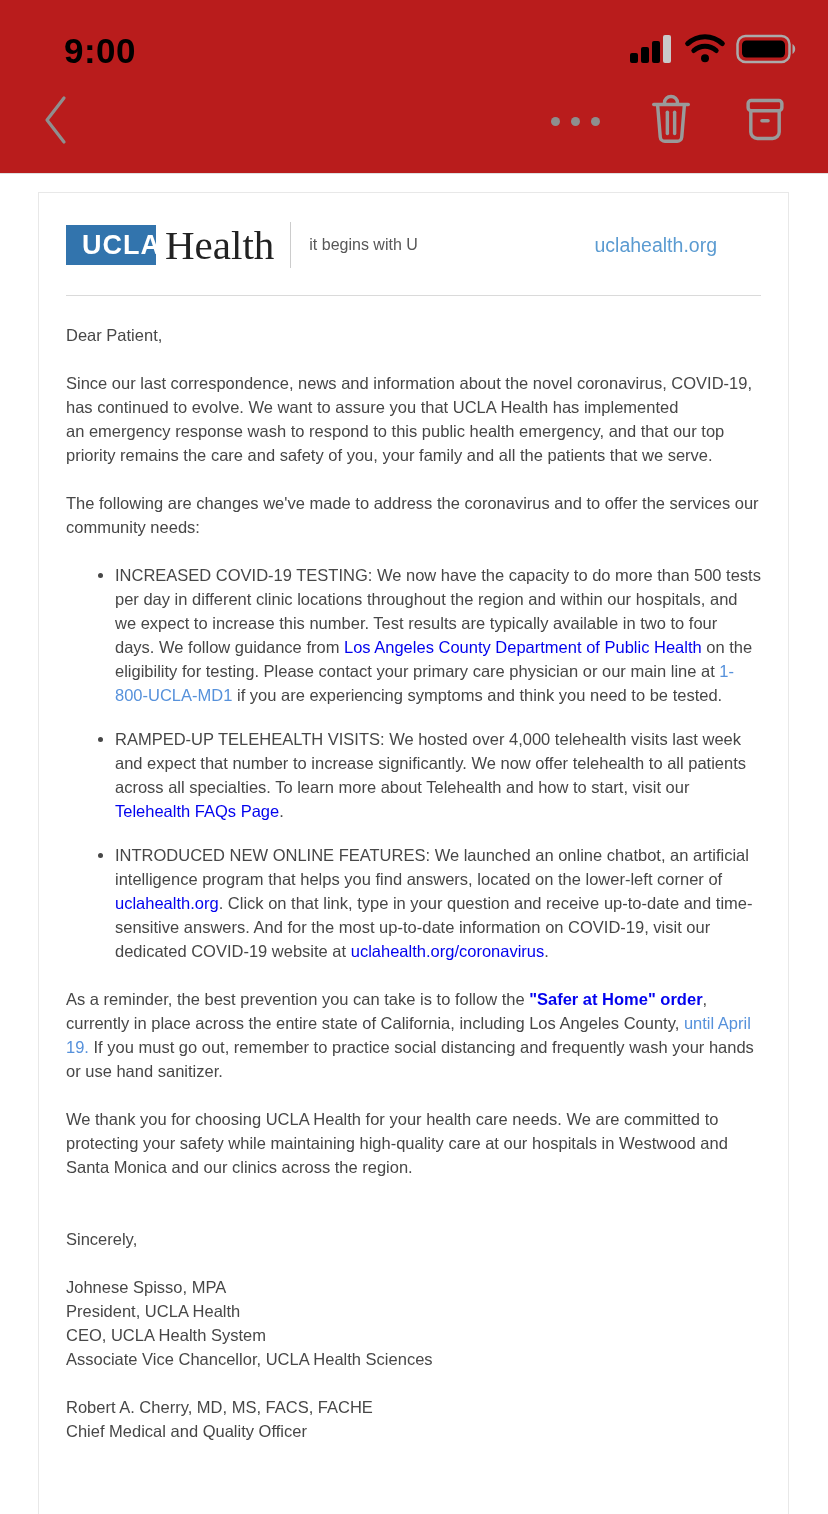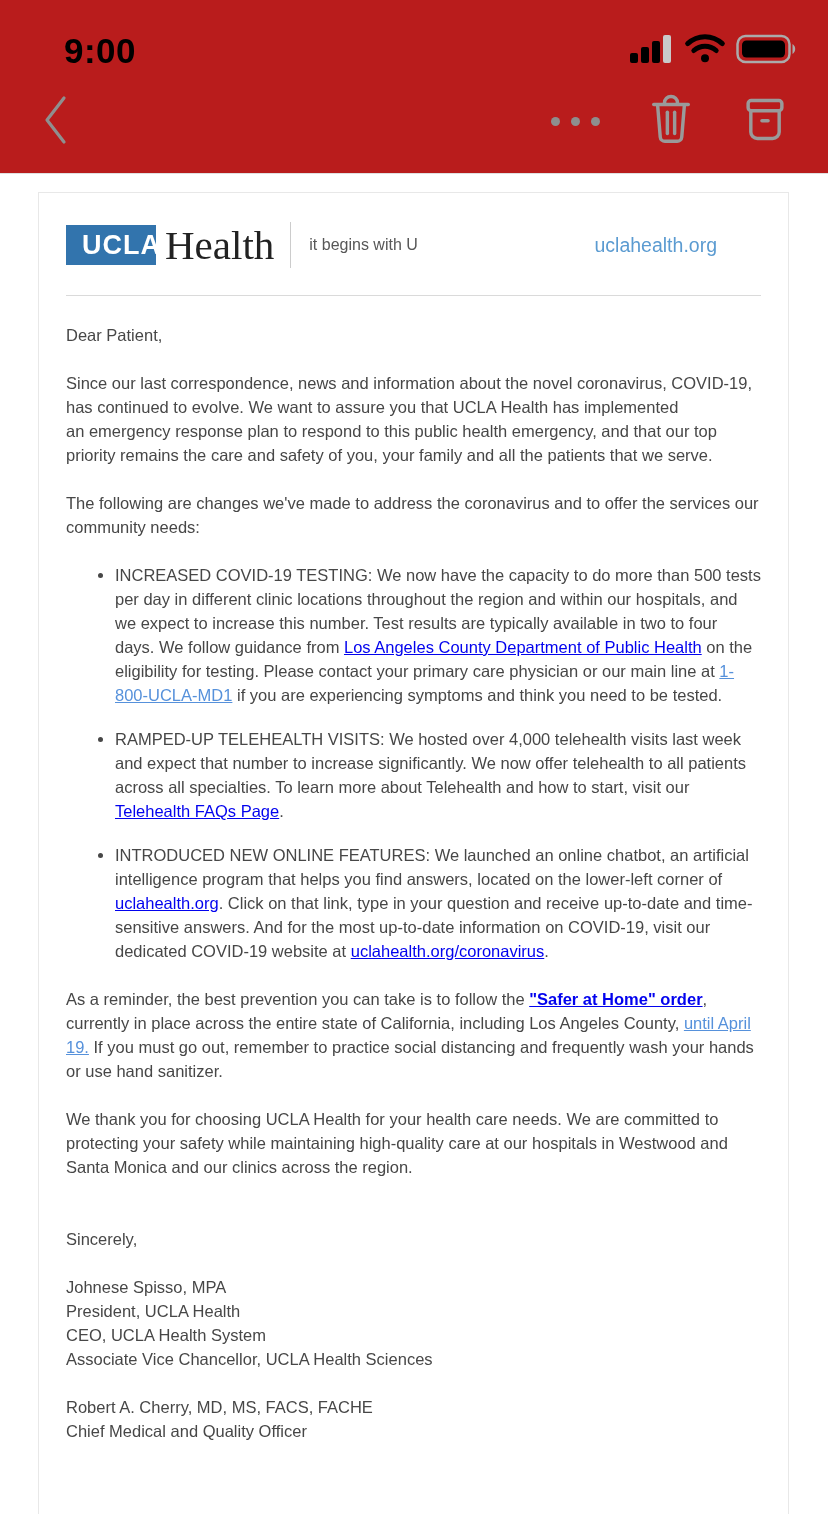--- a/index.html
+++ b/index.html
@@ -40,21 +40,21 @@
 
   .header-rule { border:none; border-top:1px solid #dadada; margin:26px 0 0; }
 
   
   .letter { font-size:16.5px; line-height:24px; color:#474747; }
   .letter p { margin:24px 0; }
   .salutation { margin-top:27px !important; }
   .letter ul { margin:24px 0 20px; padding-left:49px; }
   .letter li { margin-bottom:20px; }
   .letter li::marker { color:#474747; }
-  .lnk { color:#0202EE; text-decoration:underline; cursor:pointer; }
+  .lnk { color:#0202EE; cursor:pointer; }
   .lnk.light { color:#5691DB; }
   .lnk.bold { font-weight:700; }
   .closing { margin-top:48px !important; }
   .sig-line { display:block; }
 </style>
 </head>
 <body>
 
 <div class="topbar">
   <div class="status-bar">
@@ -136,21 +136,21 @@
       <span class="vdiv"></span>
       <span class="tagline">it begins with U</span>
       <a class="site-link">uclahealth.org</a>
     </div>
 
     <hr class="header-rule">
 
     <div class="letter">
       <p class="salutation">Dear Patient,</p>
 
-      <p><span>Since our last correspondence, news and information about the novel coronavirus, COVID-19, has continued to evolve. We want to assure you that UCLA Health has implemented</span><br><span>an emergency response plan to respond to this public health emergency, and that our top priority remains the care and safety of you, your family and all the patients that we serve.</span></p>
+      <p><span>Since our last correspondence, news and information about the novel coronavirus, COVID-19, has continued to evolve. We want to assure you that UCLA Health has implemented</span><br><span>an emergency response wash to respond to this public health emergency, and that our top priority remains the care and safety of you, your family and all the patients that we serve.</span></p>
 
       <p>The following are changes we've made to address the coronavirus and to offer the services our community needs:</p>
 
       <ul>
         <li><span>INCREASED COVID-19 TESTING: We now have the capacity to do more than 500 tests per day in different clinic locations throughout the region and within our hospitals, and we expect to increase this number. Test results are typically available in two to four days. We follow guidance from </span><a class="lnk">Los Angeles County Department of Public Health</a><span> on the eligibility for testing. Please contact your primary care physician or our main line at </span><a class="lnk light">1-800-UCLA-MD1</a><span> if you are experiencing symptoms and think you need to be tested.</span></li>
 
         <li><span>RAMPED-UP TELEHEALTH VISITS: We hosted over 4,000 telehealth visits last week and expect that number to increase significantly. We now offer telehealth to all patients across all specialties. To learn more about Telehealth and how to start, visit our </span><a class="lnk">Telehealth FAQs Page</a><span>.</span></li>
 
         <li><span>INTRODUCED NEW ONLINE FEATURES: We launched an online chatbot, an artificial intelligence program that helps you find answers, located on the lower-left corner of </span><a class="lnk">uclahealth.org</a><span>. Click on that link, type in your question and receive up-to-date and time-sensitive answers. And for the most up-to-date information on COVID-19, visit our dedicated COVID-19 website at </span><a class="lnk">uclahealth.org/coronavirus</a><span>.</span></li>
       </ul>

